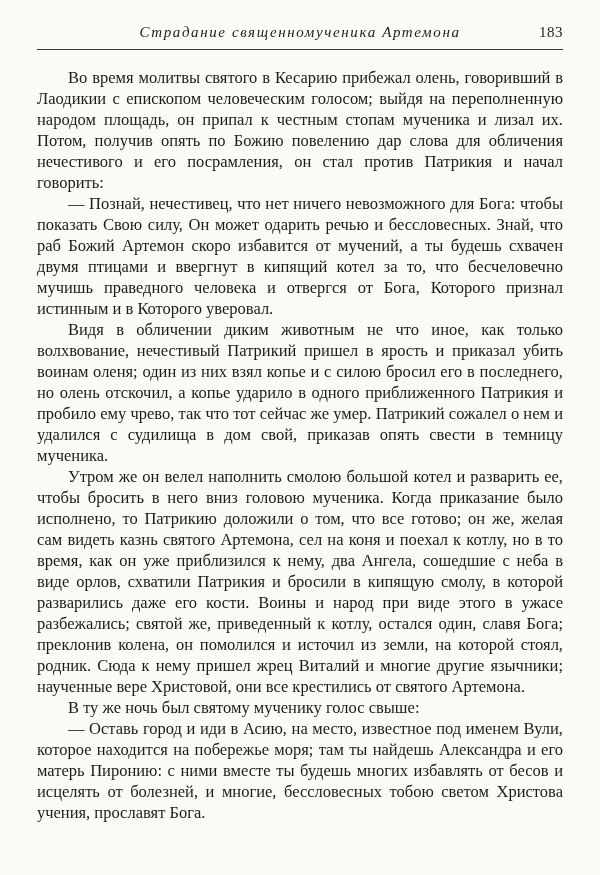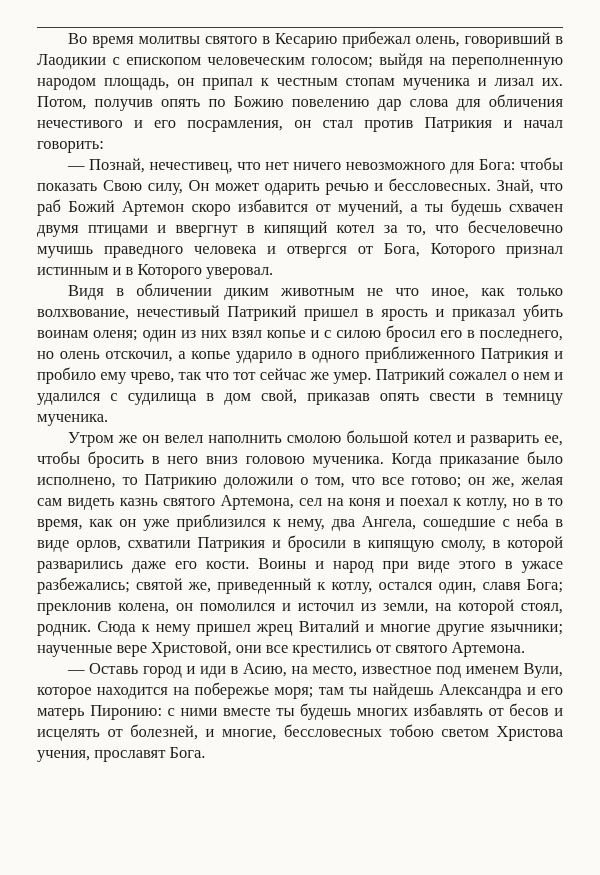--- a/index.html
+++ b/index.html
@@ -40,38 +40,44 @@
     font-style: normal;
     letter-spacing: 0.5px;
     color: #222;
   }
   .header-rule {
     height: 0;
     border-bottom: 1.5px solid #3d3d3d;
     margin-top: 3px;
   }
   .text-body {
+    margin-top: 17px;
     font-size: 16.5px;
     line-height: 21px;
     text-align: justify;
     hyphens: auto;
     -webkit-hyphens: auto;
   }
   .text-body p {
     margin: 0;
     padding: 0;
     text-indent: 31px;
   }
 </style>
 </head>
 <body>
 
 <div class="page">
+  <div class="header">
+    <span class="header-title">Страдание священномученика Артемона</span>
+    <span class="page-number">183</span>
+  </div>
   <div class="header-rule"></div>
 
   <div class="text-body">
     <p>Во время молитвы святого в Кесарию прибежал олень, говоривший в Лаодикии с епископом человеческим голосом; выйдя на переполненную народом площадь, он припал к честным стопам мученика и лизал их. Потом, получив опять по Божию повелению дар слова для обличения нечестивого и его посрамления, он стал против Патрикия и начал говорить:</p>
     <p>— Познай, нечестивец, что нет ничего невозможного для Бога: чтобы показать Свою силу, Он может одарить речью и бессловесных. Знай, что раб Божий Артемон скоро избавится от мучений, а ты будешь схвачен двумя птицами и ввергнут в кипящий котел за то, что бесчеловечно мучишь праведного человека и отвергся от Бога, Которого признал истинным и в Которого уверовал.</p>
     <p>Видя в обличении диким животным не что иное, как только волхвование, нечестивый Патрикий пришел в ярость и приказал убить воинам оленя; один из них взял копье и с силою бросил его в последнего, но олень отскочил, а копье ударило в одного приближенного Патрикия и пробило ему чрево, так что тот сейчас же умер. Патрикий сожалел о нем и удалился с судилища в дом свой, приказав опять свести в темницу мученика.</p>
     <p>Утром же он велел наполнить смолою большой котел и разварить ее, чтобы бросить в него вниз головою мученика. Когда приказание было исполнено, то Патрикию доложили о том, что все готово; он же, желая сам видеть казнь святого Артемона, сел на коня и поехал к котлу, но в то время, как он уже приблизился к нему, два Ангела, сошедшие с неба в виде орлов, схватили Патрикия и бросили в кипящую смолу, в которой разварились даже его кости. Воины и народ при виде этого в ужасе разбежались; святой же, приведенный к котлу, остался один, славя Бога; преклонив колена, он помолился и источил из земли, на которой стоял, родник. Сюда к нему пришел жрец Виталий и многие другие язычники; наученные вере Христовой, они все крестились от святого Артемона.</p>
+    <p>В ту же ночь был святому мученику голос свыше:</p>
     <p>— Оставь город и иди в Асию, на место, известное под именем Вули, которое находится на побережье моря; там ты найдешь Александра и его матерь Пиронию: с ними вместе ты будешь многих избавлять от бесов и исцелять от болезней, и многие, бессловесных тобою светом Христова учения, прославят Бога.</p>
   </div>
 </div>
 
 </body></html>

